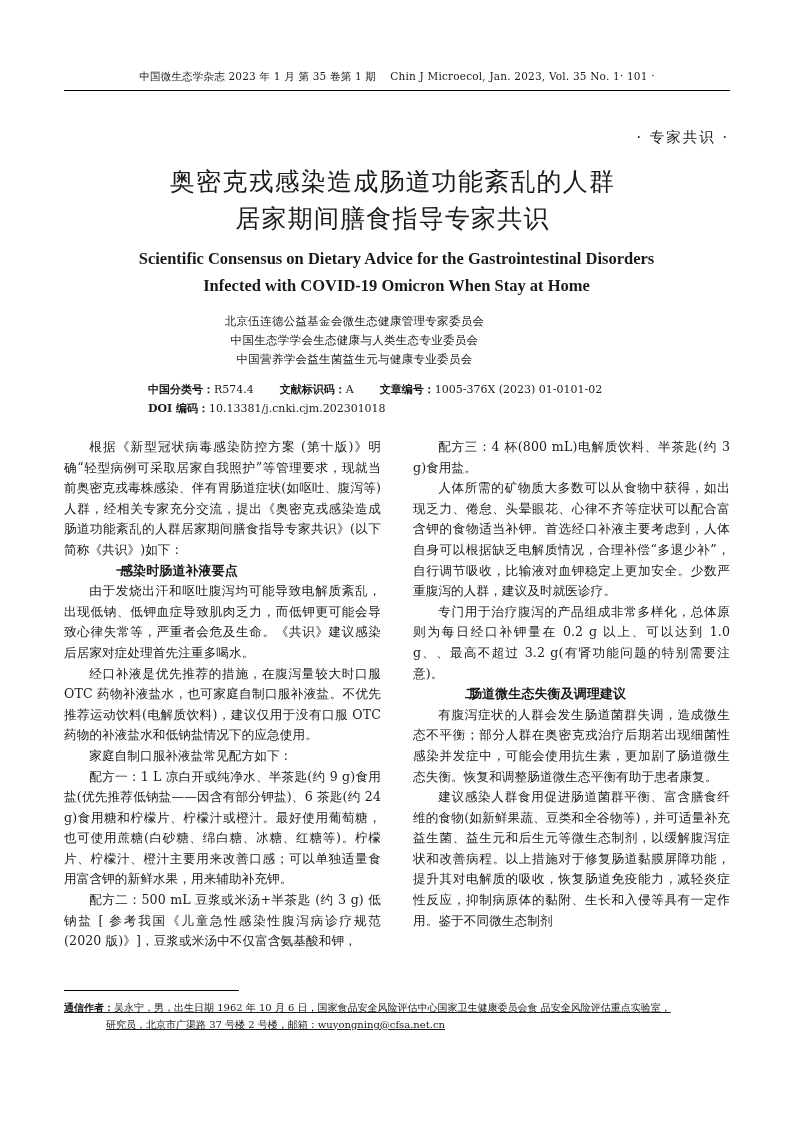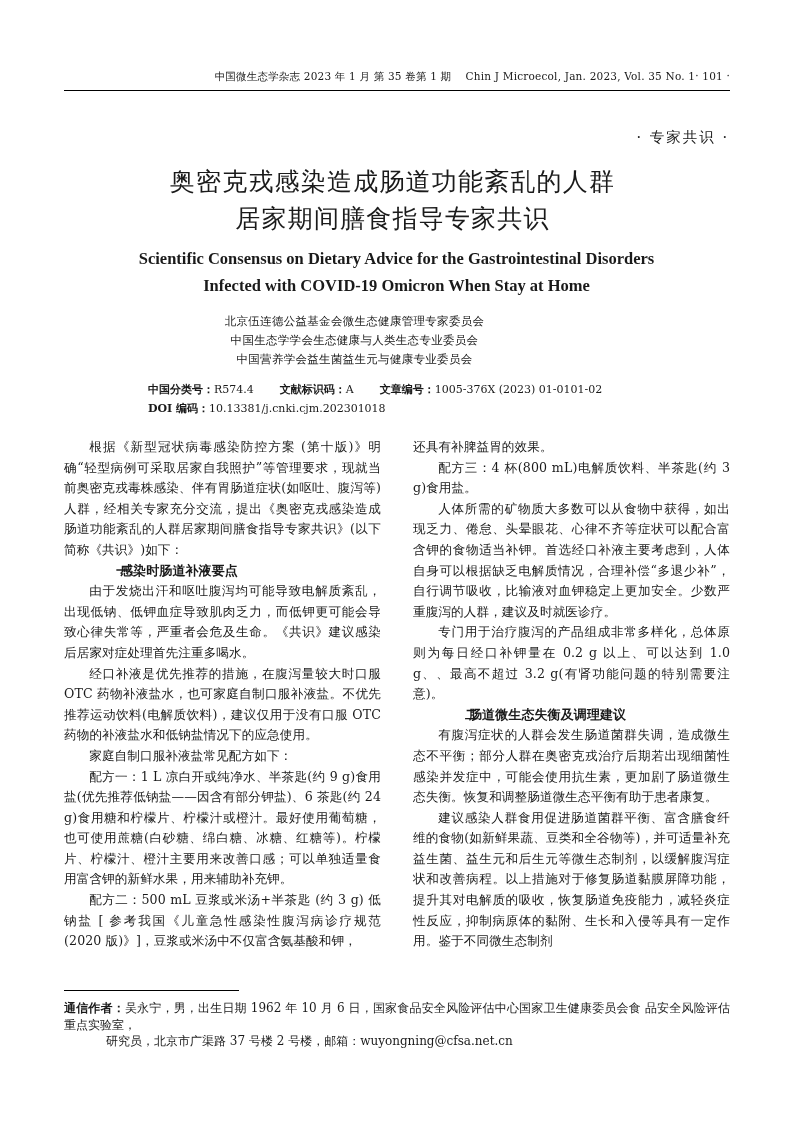--- a/index.html
+++ b/index.html
@@ -23,21 +23,21 @@
     padding: 0;
   }
 
   
   .runhead {
     position: absolute;
     left: 64px;
     top: 70px;
     width: 666px;
     display: flex;
-    justify-content: flex-end;
+    justify-content: center;
     align-items: baseline;
     font-size: 10.5px;
     letter-spacing: 0.2px;
   }
   .runhead-left { white-space: nowrap; }
   .runhead-right { white-space: nowrap; font-size: 10.5px; }
   .runhead-rule {
     position: absolute;
     left: 64px;
     top: 90px;
@@ -144,23 +144,24 @@
     left: 64px;
     top: 990px;
     width: 175px;
     border-top: 1px solid #000;
   }
   .footnote {
     position: absolute;
     left: 64px;
     top: 1000px;
     width: 666px;
-    font-size: 12px;
+    font-size: 10px;
     line-height: 16.5px;
     text-align: justify;
+    text-decoration: underline;
   }
   .footnote .fn-label { font-weight: bold; }
   .footnote .fn-line2 { display: block; padding-left: 42px; }
 </style>
 </head>
 <body>
 
 <div class="page">
 
   <div class="runhead">
@@ -202,21 +203,20 @@
       <p>根据《新型冠状病毒感染防控方案 (第十版)》明确“轻型病例可采取居家自我照护”等管理要求，现就当前奥密克戎毒株感染、伴有胃肠道症状(如呕吐、腹泻等)人群，经相关专家充分交流，提出《奥密克戎感染造成肠道功能紊乱的人群居家期间膳食指导专家共识》(以下简称《共识》)如下：</p>
       <p class="sec-head"><span class="num">一</span><span>感染时肠道补液要点</span></p>
       <p>由于发烧出汗和呕吐腹泻均可能导致电解质紊乱，出现低钠、低钾血症导致肌肉乏力，而低钾更可能会导致心律失常等，严重者会危及生命。《共识》建议感染后居家对症处理首先注重多喝水。</p>
       <p>经口补液是优先推荐的措施，在腹泻量较大时口服 OTC 药物补液盐水，也可家庭自制口服补液盐。不优先推荐运动饮料(电解质饮料)，建议仅用于没有口服 OTC 药物的补液盐水和低钠盐情况下的应急使用。</p>
       <p>家庭自制口服补液盐常见配方如下：</p>
       <p>配方一：1 L 凉白开或纯净水、半茶匙(约 9 g)食用盐(优先推荐低钠盐——因含有部分钾盐)、6 茶匙(约 24 g)食用糖和柠檬片、柠檬汁或橙汁。最好使用葡萄糖，也可使用蔗糖(白砂糖、绵白糖、冰糖、红糖等)。柠檬片、柠檬汁、橙汁主要用来改善口感；可以单独适量食用富含钾的新鲜水果，用来辅助补充钾。</p>
       <p>配方二：500 mL 豆浆或米汤+半茶匙 (约 3 g) 低钠盐 [ 参考我国《儿童急性感染性腹泻病诊疗规范 (2020 版)》]，豆浆或米汤中不仅富含氨基酸和钾，</p>
     </div>
 
     <div class="col">
-      <p class="noindent">还具有补脾益胃的效果。</p>
       <p>配方三：4 杯(800 mL)电解质饮料、半茶匙(约 3 g)食用盐。</p>
       <p>人体所需的矿物质大多数可以从食物中获得，如出现乏力、倦怠、头晕眼花、心律不齐等症状可以配合富含钾的食物适当补钾。首选经口补液主要考虑到，人体自身可以根据缺乏电解质情况，合理补偿“多退少补”，自行调节吸收，比输液对血钾稳定上更加安全。少数严重腹泻的人群，建议及时就医诊疗。</p>
       <p>专门用于治疗腹泻的产品组成非常多样化，总体原则为每日经口补钾量在 0.2 g 以上、可以达到 1.0 g、、最高不超过 3.2 g(有肾功能问题的特别需要注意)。</p>
       <p class="sec-head"><span class="num">二</span><span>肠道微生态失衡及调理建议</span></p>
       <p>有腹泻症状的人群会发生肠道菌群失调，造成微生态不平衡；部分人群在奥密克戎治疗后期若出现细菌性感染并发症中，可能会使用抗生素，更加剧了肠道微生态失衡。恢复和调整肠道微生态平衡有助于患者康复。</p>
       <p>建议感染人群食用促进肠道菌群平衡、富含膳食纤维的食物(如新鲜果蔬、豆类和全谷物等)，并可适量补充益生菌、益生元和后生元等微生态制剂，以缓解腹泻症状和改善病程。以上措施对于修复肠道黏膜屏障功能，提升其对电解质的吸收，恢复肠道免疫能力，减轻炎症性反应，抑制病原体的黏附、生长和入侵等具有一定作用。鉴于不同微生态制剂</p>
     </div>
 
   </div>
 

